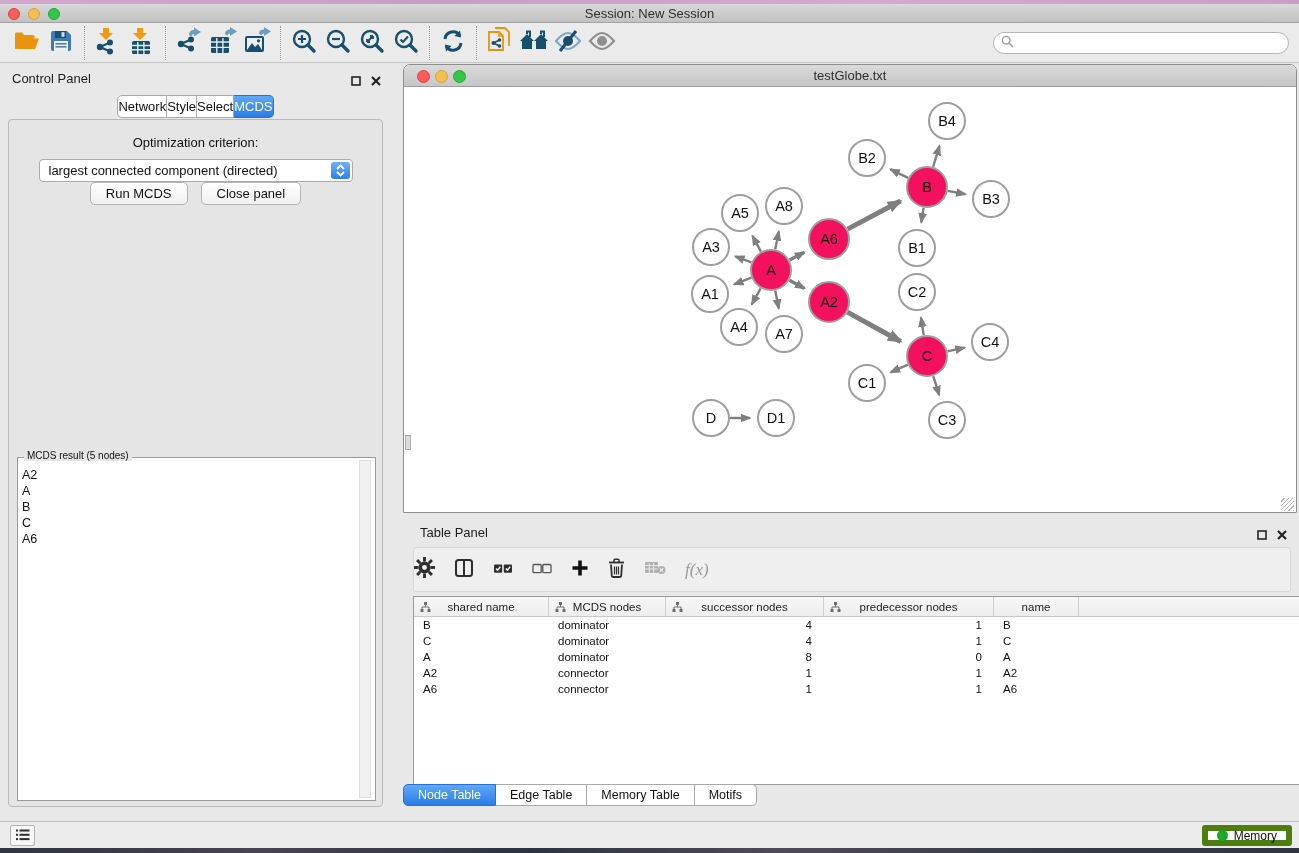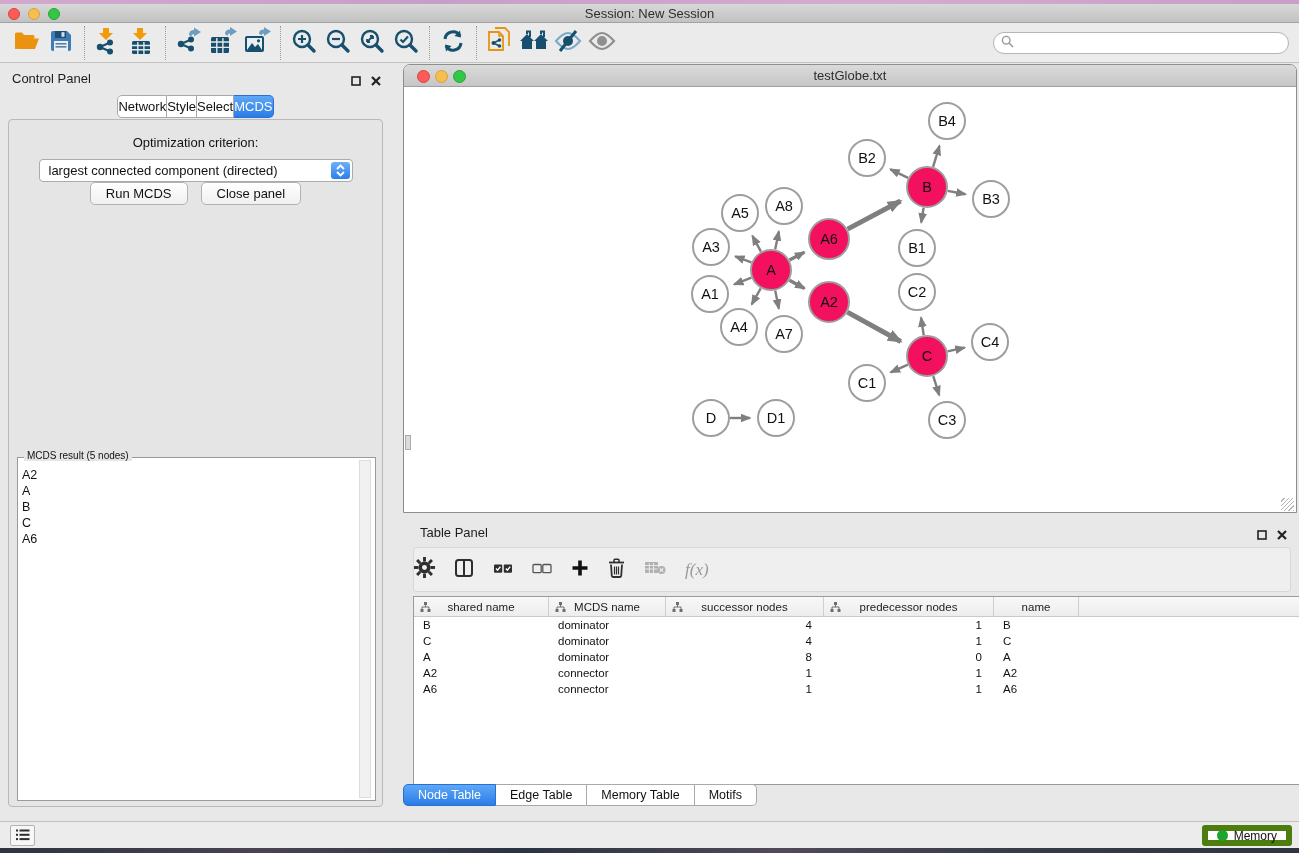--- a/index.html
+++ b/index.html
@@ -514,21 +514,21 @@
         </div>
         <div class="th c2">
           <span class="treeicon"><svg width="11" height="11" viewBox="0 0 11 11">
                 <g fill="#6e6e6e">
                   <rect x="4" y="0" width="3" height="3"></rect>
                   <rect x="0.5" y="7" width="3" height="3"></rect>
                   <rect x="7.5" y="7" width="3" height="3"></rect>
                 </g>
                 <path d="M5.5 3 V5 M2 7 V5 H9 V7" stroke="#6e6e6e" stroke-width="1" fill="none"></path>
               </svg></span>
-          <span>MCDS name</span>
+          <span>MCDS nodes</span>
         </div>
         <div class="th c3">
           <span class="treeicon"><svg width="11" height="11" viewBox="0 0 11 11">
                 <g fill="#6e6e6e">
                   <rect x="4" y="0" width="3" height="3"></rect>
                   <rect x="0.5" y="7" width="3" height="3"></rect>
                   <rect x="7.5" y="7" width="3" height="3"></rect>
                 </g>
                 <path d="M5.5 3 V5 M2 7 V5 H9 V7" stroke="#6e6e6e" stroke-width="1" fill="none"></path>
               </svg></span>

